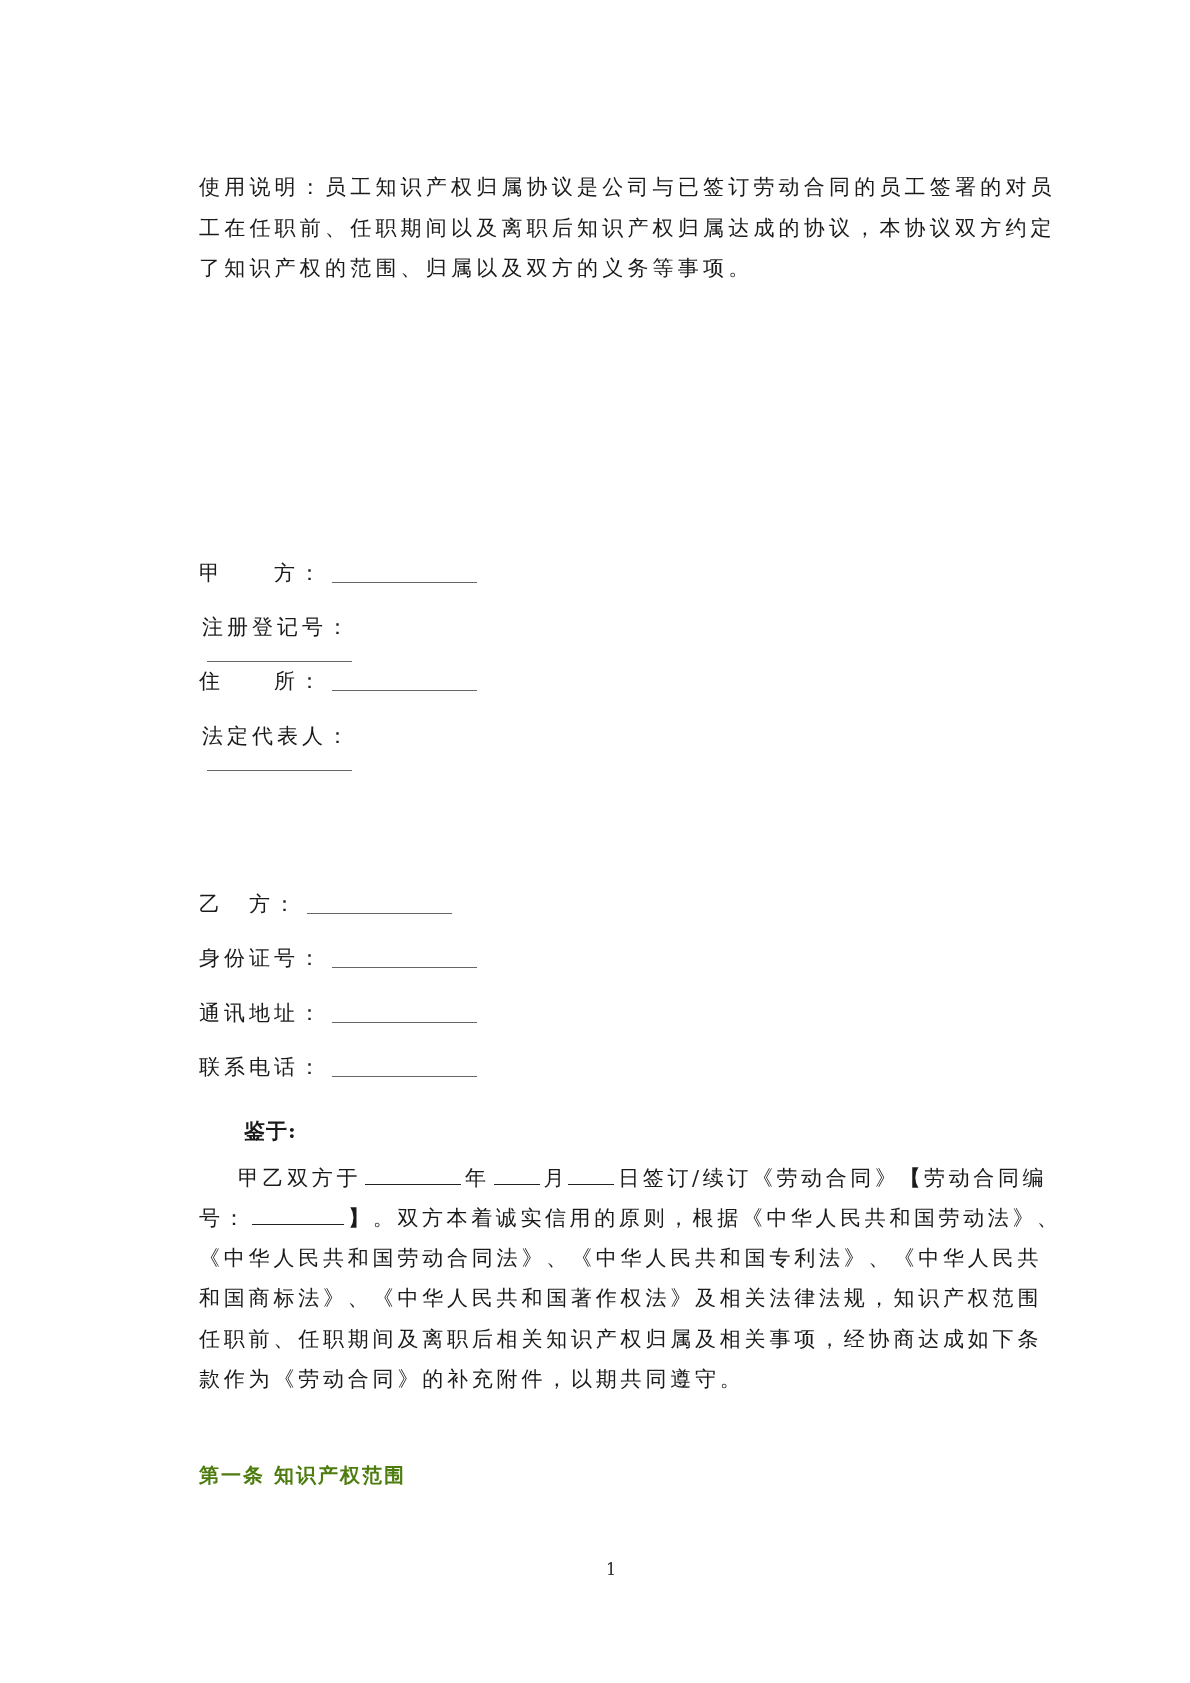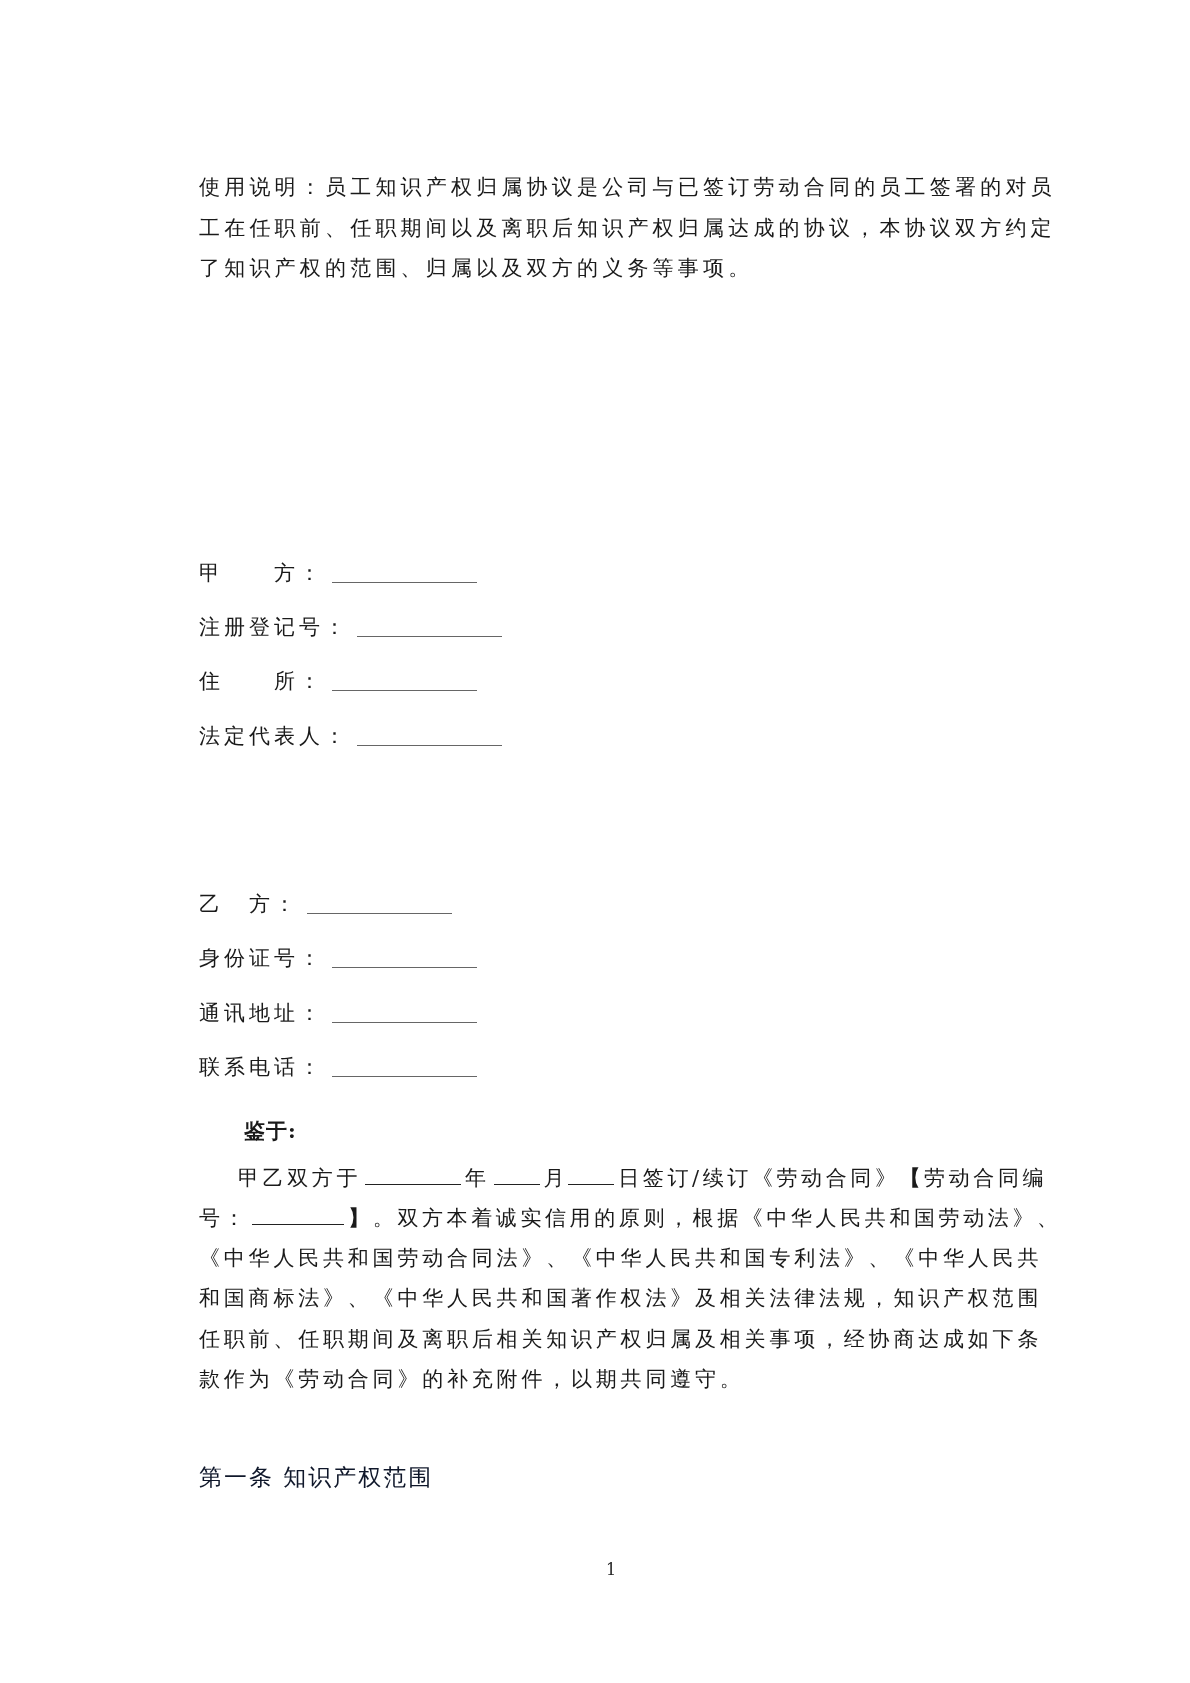--- a/index.html
+++ b/index.html
@@ -5,49 +5,49 @@
   html, body { margin: 0; padding: 0; background: #ffffff; }
   body { width: 1190px; height: 1683px; position: relative; overflow: hidden;
          font-family: "DejaVu Serif", "Liberation Serif", serif; color: #111; }
   .page { position: absolute; left: 16px; top: 0; width: 1190px; height: 1683px; background: #fff; }
   .line { position: absolute; left: 183px; font-size: 21px; line-height: 28px; white-space: nowrap; letter-spacing: 4.2px; color: #1a1a1a; }
   .title { position: absolute; left: 0; width: 1190px; top: 362px; text-align: center; font-size: 22px; font-weight: bold; letter-spacing: 1px; color: #111; }
   .field { position: absolute; left: 183px; font-size: 21px; line-height: 28px; white-space: nowrap; letter-spacing: 4px; display: flex; align-items: flex-end; color: #1a1a1a; margin-top: 35px; }
   .blank { display: inline-block; width: 145px; border-bottom: 1.5px solid #666; height: 20px; margin-left: 8px; margin-bottom: 4px; }
   .bold { font-weight: bold; }
   .u { display: inline-block; border-bottom: 1.5px solid #222; height: 20px; margin: 0 4px; vertical-align: baseline; }
-  .heading { position: absolute; left: 183px; font-size: 23px; font-weight: normal; letter-spacing: 2px; color: #0f172a; }
+  .heading { position: absolute; left: 183px; font-size: 20px; font-weight: bold; letter-spacing: 2px; color: #4d7c0f; }
   .pagenum { position: absolute; left: 0; width: 1190px; top: 1560px; text-align: center; font-size: 16px; color: #222; }
 </style>
 </head>
 <body>
 
 <div class="page">
 
   <div>
     <div class="line" style="top:173px;">使用说明：员工知识产权归属协议是公司与已签订劳动合同的员工签署的对员</div>
     <div class="line" style="top:214px;">工在任职前、任职期间以及离职后知识产权归属达成的协议，本协议双方约定</div>
     <div class="line" style="top:254px;">了知识产权的范围、归属以及双方的义务等事项。</div>
   </div>
 
 
   <div>
     <div class="field" style="top:524px;">
       <span>甲　　方：</span>
       <span class="blank"></span>
     </div>
-    <div class="field" style="top:578px;">
+    <div class="field" style="top:578px;flex-direction:column;">
       <span>注册登记号：</span>
       <span class="blank"></span>
     </div>
     <div class="field" style="top:632px;">
       <span>住　　所：</span>
       <span class="blank"></span>
     </div>
-    <div class="field" style="top:687px;">
+    <div class="field" style="top:687px;flex-direction:column;">
       <span>法定代表人：</span>
       <span class="blank"></span>
     </div>
   </div>
 
   <div>
     <div class="field" style="top:855px;">
       <span>乙　方：</span>
       <span class="blank"></span>
     </div>

